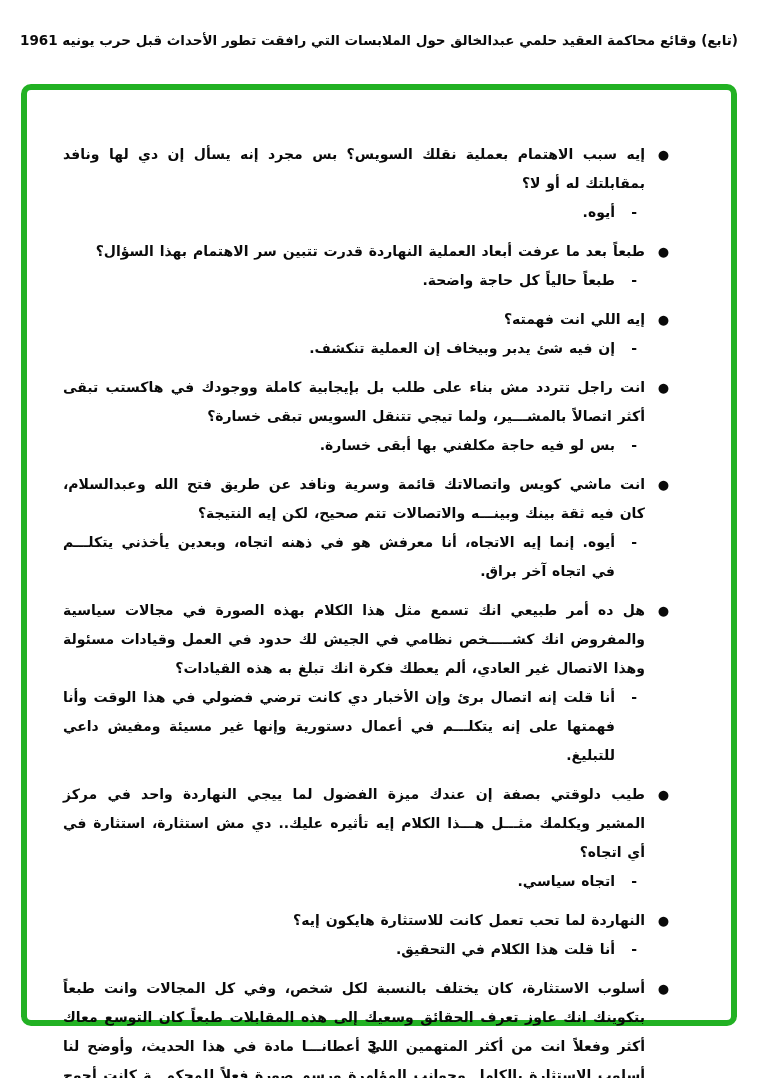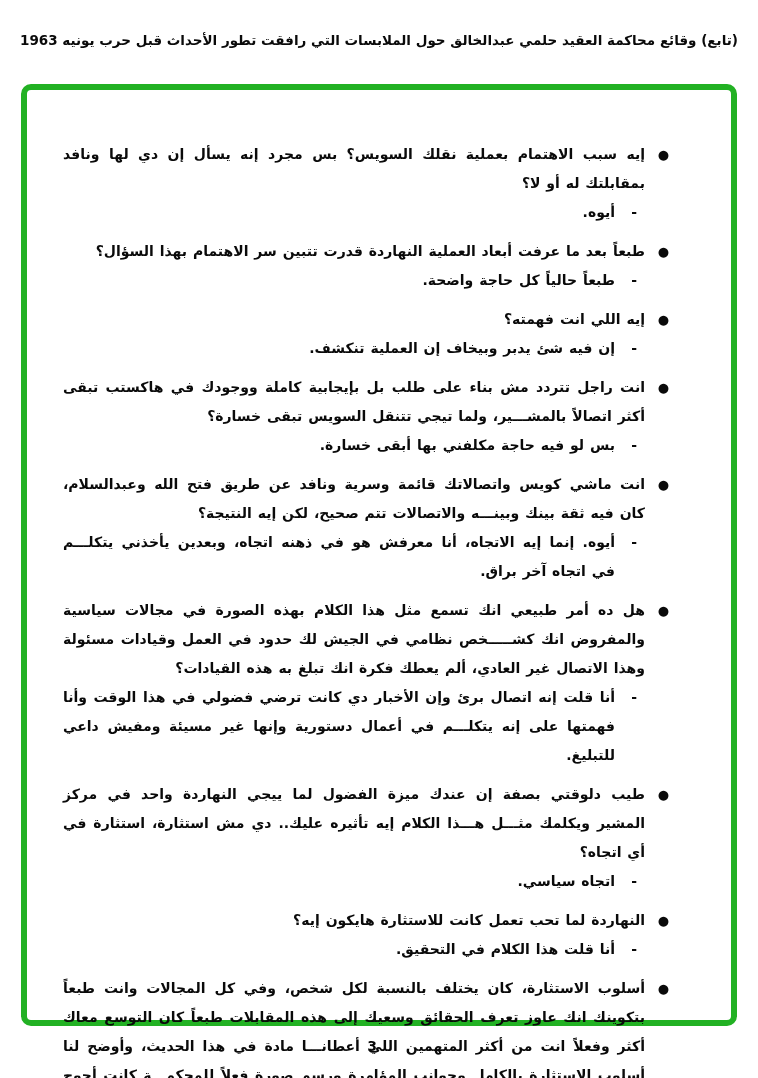--- a/index.html
+++ b/index.html
@@ -84,21 +84,21 @@
     text-align: center;
     direction: rtl;
     font-weight: bold;
     font-size: 14px;
     color: #0a0a0a;
   }
 </style>
 </head>
 <body>
 
-<div class="doc-header">(تابع) وقائع محاكمة العقيد حلمي عبدالخالق حول الملابسات التي رافقت تطور الأحداث قبل حرب يونيه 1963</div>
+<div class="doc-header">(تابع) وقائع محاكمة العقيد حلمي عبدالخالق حول الملابسات التي رافقت تطور الأحداث قبل حرب يونيه 1961</div>
 
 <div class="green-frame"></div>
 
 <div class="content">
 
   <div class="qa-block">
     <div class="line q-line">
       <span class="marker">●</span>
       <span class="text">إيه سبب الاهتمام بعملية نقلك السويس؟ بس مجرد إنه يسأل إن دي لها ونافد بمقابلتك له أو لا؟</span>
     </div>

